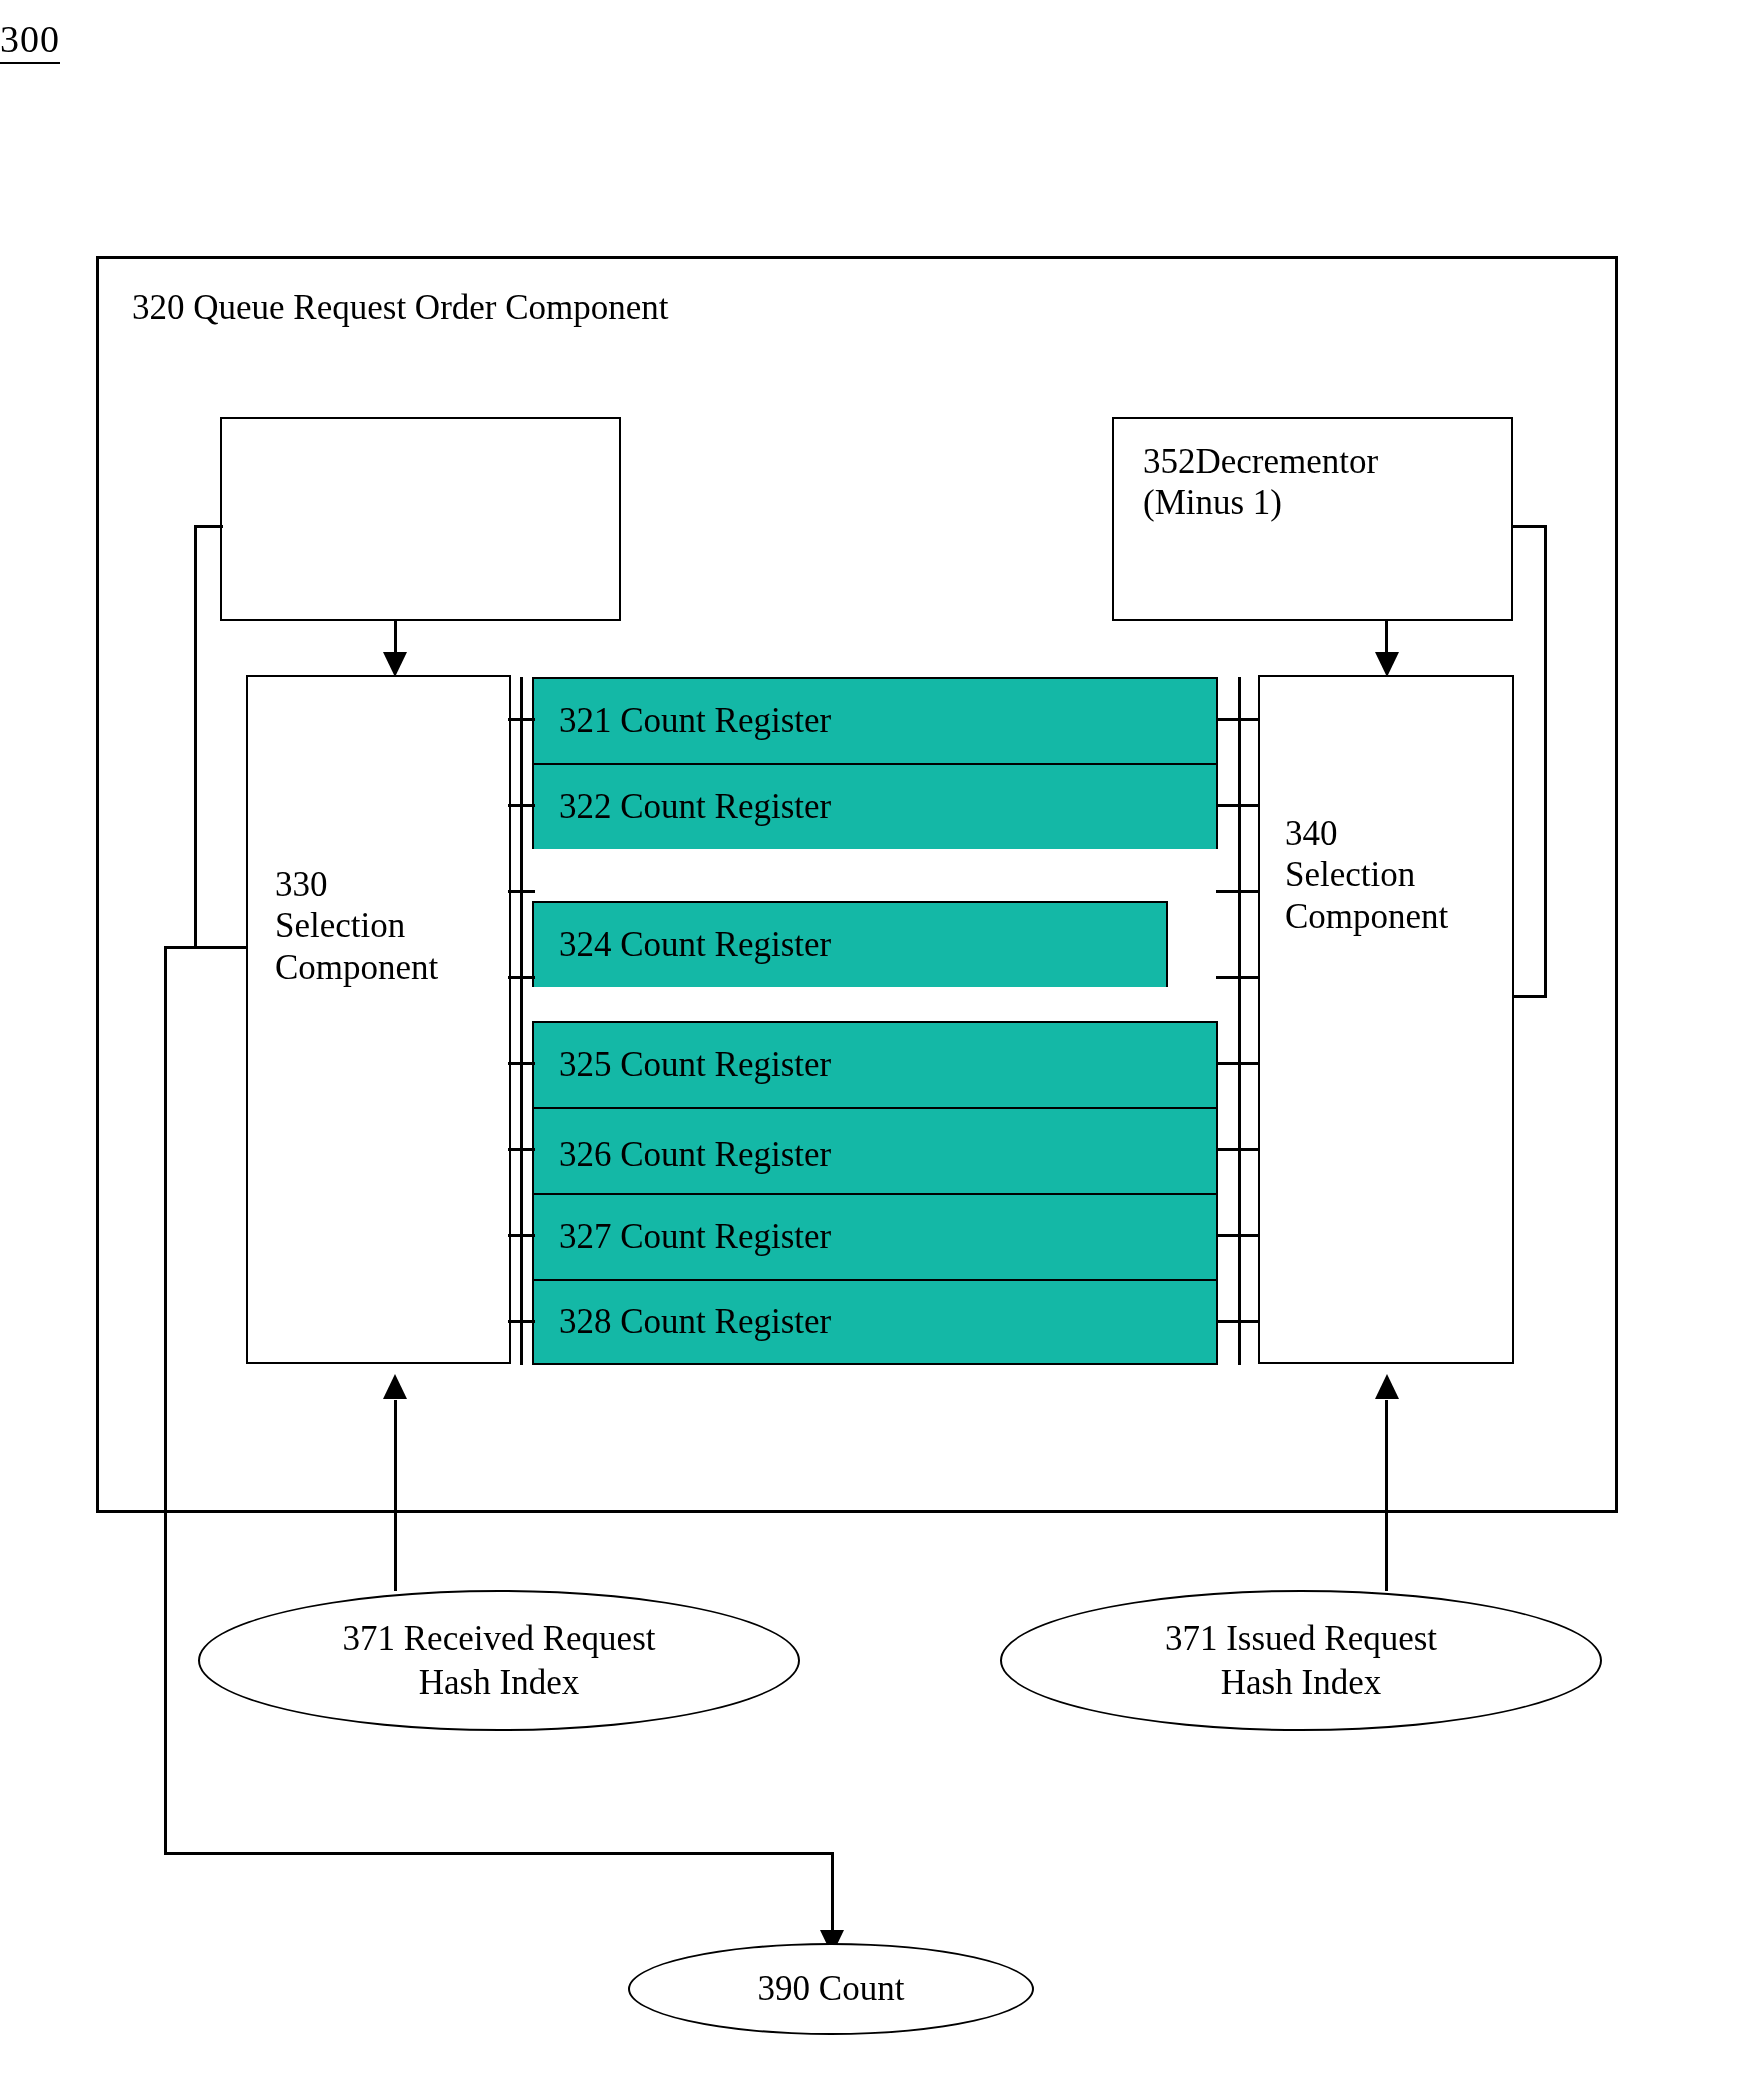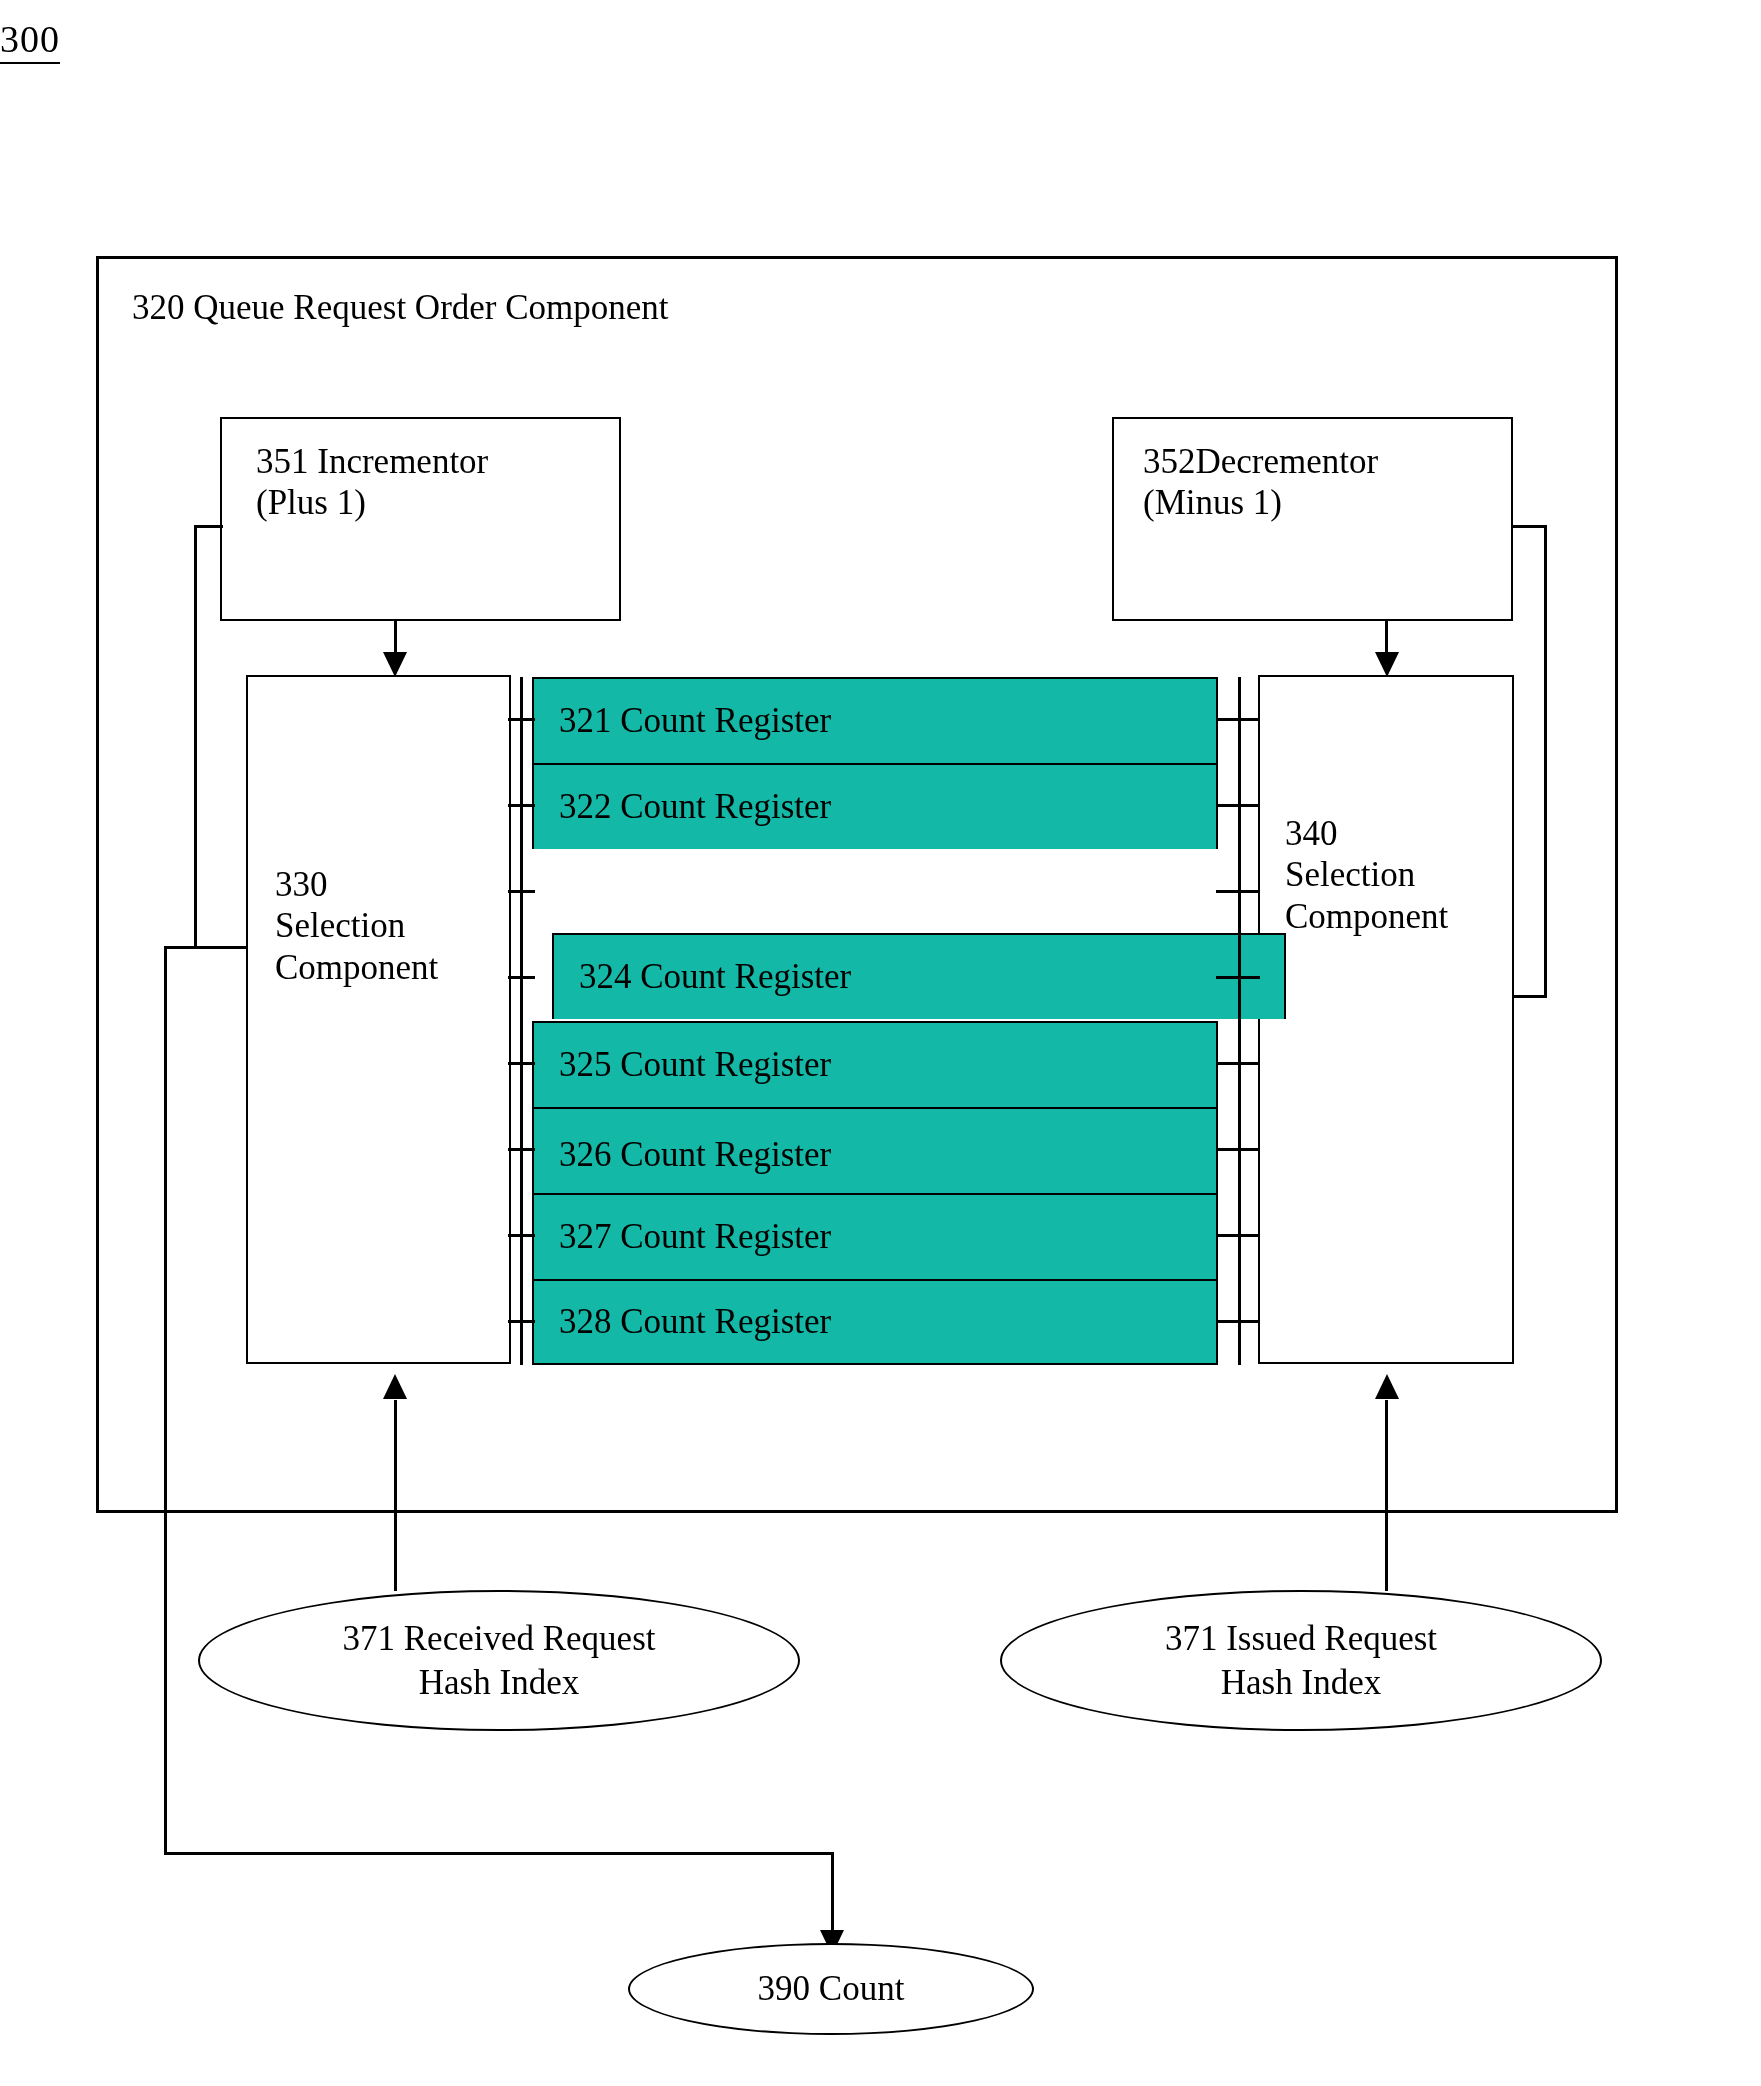--- a/index.html
+++ b/index.html
@@ -108,22 +108,20 @@
 <body>
 
 <div id="canvas">
 
   <div class="fig-number"><span class="u">300</span></div>
 
   <div class="box outer-box" style="left:96px; top:256px; width:1522px; height:1257px;"></div>
   <div class="box-label" style="left:132px; top:287px;">320 Queue Request Order Component</div>
 
   <div class="box" style="left:220px; top:417px; width:401px; height:204px;"></div>
-  <div class="box-label" style="left:256px; top:441px; width:363px;">351 Incrementor
-(Plus 1)</div>
 
   <div class="box" style="left:1112px; top:417px; width:401px; height:204px;"></div>
   <div class="box-label" style="left:1143px; top:441px; width:373px;">352Decrementor
 (Minus 1)</div>
 
   <div class="box" style="left:246px; top:675px; width:265px; height:689px;"></div>
   <div class="box-label" style="left:275px; top:864px; width:239px;">330
 Selection
 Component</div>
 
@@ -131,21 +129,21 @@
   <div class="box-label" style="left:1285px; top:813px; width:239px;">340
 Selection
 Component</div>
 
   <div class="reg-row" style="left:532px; top:677px; width:686px; height:86px;">
     <span>321 Count Register</span>
   </div>
   <div class="reg-row" style="left:532px; top:763px; width:686px; height:86px;">
     <span>322 Count Register</span>
   </div>
-  <div class="reg-row" style="left:532px; top:933px; width:734px; height:86px;margin-left:20px;">
+  <div class="reg-row" style="left:532px; top:901px; width:636px; height:86px;">
     <span>324 Count Register</span>
   </div>
   <div class="reg-row" style="left:532px; top:1021px; width:686px; height:86px;">
     <span>325 Count Register</span>
   </div>
   <div class="reg-row" style="left:532px; top:1107px; width:686px; height:94px;align-items:center;">
     <span>326 Count Register</span>
   </div>
   <div class="reg-row" style="left:532px; top:1193px; width:686px; height:86px;">
     <span>327 Count Register</span>

